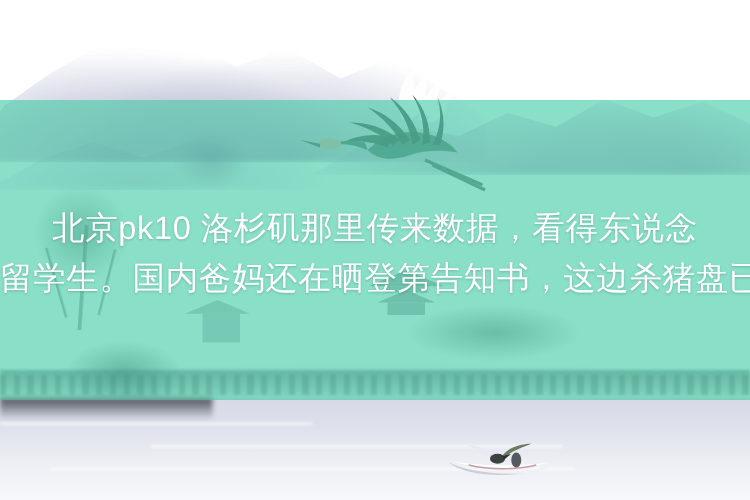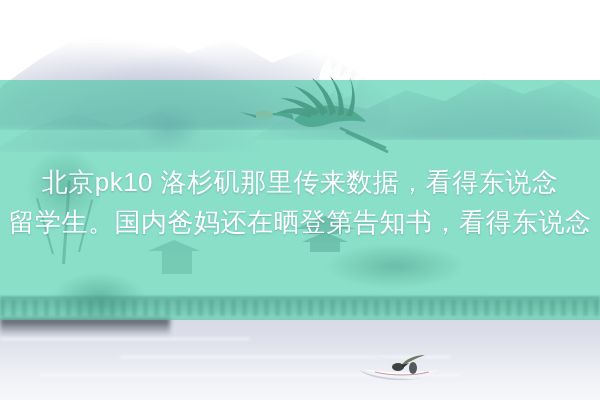--- a/index.html
+++ b/index.html
@@ -270,16 +270,16 @@
       </g>
       <ellipse cx="58" cy="20" rx="4" ry="6" fill="#3a3f45" opacity="0.85"></ellipse>
     </svg>
   </div>
 
   <div class="band"></div>
   <div class="band-tint"></div>
 
   <div class="caption">
     <span class="caption-line">北京pk10 洛杉矶那里传来数据，看得东说念</span>
-    <span class="caption-line">留学生。国内爸妈还在晒登第告知书，看得东说念</span>
+    <span class="caption-line">留学生。国内爸妈还在晒登第告知书，这边杀猪盘已</span>
   </div>
 
 </div>
 
 </body></html>

